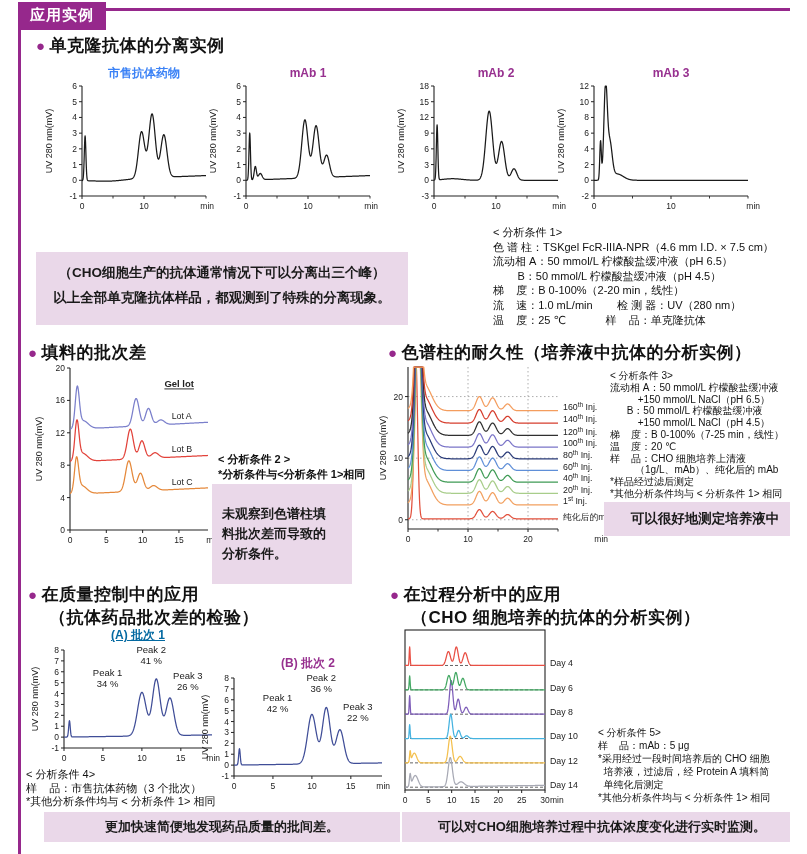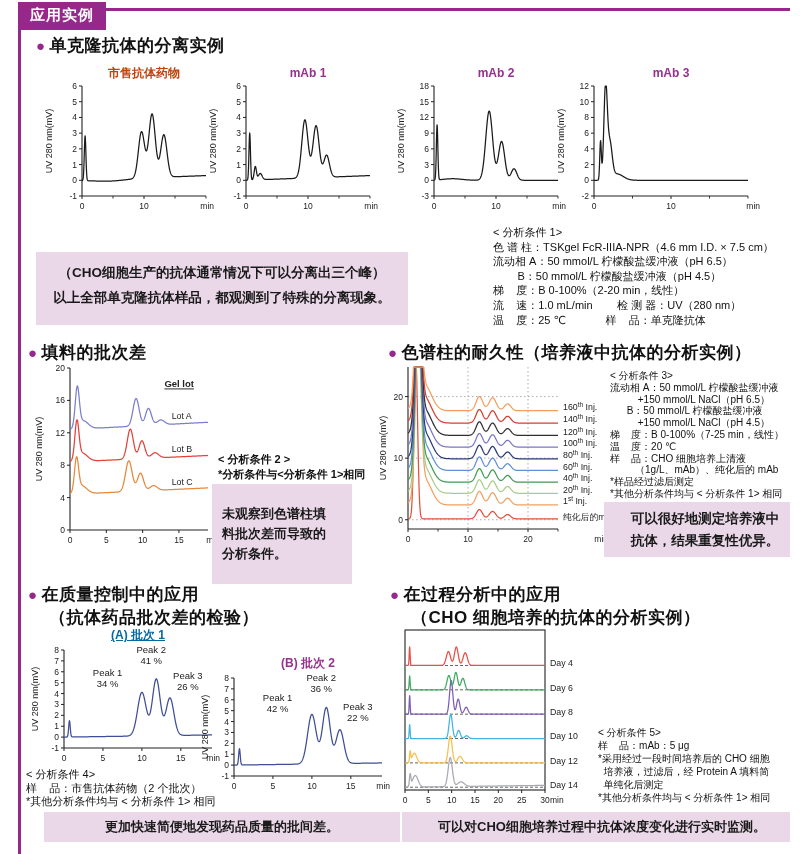--- a/index.html
+++ b/index.html
@@ -29,21 +29,21 @@
 
 <div class="page">
   <div class="top-rule"></div>
   <div class="left-rule"></div>
   <div class="badge">应用实例</div>
 
   <div class="sec-title" style="left:36px;top:34px;">
     <span class="bullet">●</span><span>单克隆抗体的分离实例</span>
   </div>
   <div class="chart-block" id="chart-commercial" style="left:40px;top:66px;">
-      <div class="chart-title" style="margin-left: 42px; width: 124px; color: #c2410c;">市售抗体药物</div>
+      <div class="chart-title" style="margin-left: 42px; width: 124px; color: #3b82f6;">市售抗体药物</div>
       <svg width="176" height="138" viewBox="0 0 176 138">
         <line x1="42" y1="4" x2="42" y2="114" stroke="#222" stroke-width="1.1"></line>
         <line x1="42" y1="114" x2="166" y2="114" stroke="#222" stroke-width="1.1"></line>
         <line x1="39" y1="114" x2="42" y2="114" stroke="#222" stroke-width="1"></line>
         <text x="37" y="117" text-anchor="end" font-size="8.5" fill="#222">-1</text>
         <line x1="39" y1="98.28571428571429" x2="42" y2="98.28571428571429" stroke="#222" stroke-width="1"></line>
         <text x="37" y="101.28571428571429" text-anchor="end" font-size="8.5" fill="#222">0</text>
         <line x1="39" y1="82.57142857142857" x2="42" y2="82.57142857142857" stroke="#222" stroke-width="1"></line>
         <text x="37" y="85.57142857142857" text-anchor="end" font-size="8.5" fill="#222">1</text>
         <line x1="39" y1="66.85714285714286" x2="42" y2="66.85714285714286" stroke="#222" stroke-width="1"></line>
@@ -265,21 +265,20 @@
         <text x="185" y="96.08365019011407" text-anchor="start" font-size="8.8" fill="#222"><tspan>80</tspan><tspan dy="-3" font-size="6.5">th</tspan><tspan dy="3"> Inj.</tspan></text>
         <text x="185" y="84.38022813688214" text-anchor="start" font-size="8.8" fill="#222"><tspan>100</tspan><tspan dy="-3" font-size="6.5">th</tspan><tspan dy="3"> Inj.</tspan></text>
         <text x="185" y="72.6768060836502" text-anchor="start" font-size="8.8" fill="#222"><tspan>120</tspan><tspan dy="-3" font-size="6.5">th</tspan><tspan dy="3"> Inj.</tspan></text>
         <text x="185" y="60.3574144486692" text-anchor="start" font-size="8.8" fill="#222"><tspan>140</tspan><tspan dy="-3" font-size="6.5">th</tspan><tspan dy="3"> Inj.</tspan></text>
         <text x="185" y="48.038022813688215" text-anchor="start" font-size="8.8" fill="#222"><tspan>160</tspan><tspan dy="-3" font-size="6.5">th</tspan><tspan dy="3"> Inj.</tspan></text>
       </svg>
     </div>
   <div class="cond cond-sm" style="left:610px;top:370px;"><div>&lt; 分析条件 3&gt;</div><div>流动相 A：50 mmol/L 柠檬酸盐缓冲液</div><div>          +150 mmol/L NaCl（pH 6.5）</div><div>      B：50 mmol/L 柠檬酸盐缓冲液</div><div>          +150 mmol/L NaCl（pH 4.5）</div><div>梯    度：B 0-100%（7-25 min，线性）</div><div>温    度：20 ℃</div><div>样    品：CHO 细胞培养上清液</div><div>         （1g/L、mAb）、纯化后的 mAb</div><div>*样品经过滤后测定</div><div>*其他分析条件均与 &lt; 分析条件 1&gt; 相同</div></div>
   <div class="note note-3" style="left:604px;top:502px;width:198px;">
       <div>可以很好地测定培养液中</div>
-      <div>抗体，结果重复性优异。</div>
     </div>
 
   <div class="sec-title" style="left:28px;top:583px;">
     <div><span class="bullet">●</span><span>在质量控制中的应用</span></div>
     <div class="tl2">（抗体药品批次差的检验）</div>
   </div>
   <div class="chart-block" id="chart-batch1" style="left:28px;top:628px;">
       <div class="chart-title" style="margin-left: 36px; width: 148px; color: #0369a1; text-decoration: underline;">(A) 批次 1</div>
       <svg width="194" height="128" viewBox="0 0 194 128">
         <line x1="36" y1="6" x2="36" y2="104" stroke="#222" stroke-width="1.1"></line>
@@ -354,21 +353,21 @@
         <line x1="152.8421052631579" y1="104" x2="152.8421052631579" y2="107" stroke="#222" stroke-width="1"></line>
         <text x="152.8421052631579" y="117" text-anchor="middle" font-size="8.5" fill="#222">15</text>
         <text x="192" y="117" text-anchor="end" font-size="8.5" fill="#222">min</text>
         <text x="10" y="55" text-anchor="middle" font-size="9" fill="#222" transform="rotate(-90 10 55)">UV 280 nm(mV)</text>
         <path d="M36.00 93.11 L36.25 93.11 L36.49 93.10 L36.74 93.10 L36.99 93.10 L37.23 93.09 L37.48 93.09 L37.73 93.09 L37.97 93.08 L38.22 93.08 L38.47 93.06 L38.71 93.04 L38.96 92.97 L39.21 92.81 L39.45 92.45 L39.70 91.76 L39.95 90.53 L40.19 88.63 L40.44 86.03 L40.69 82.97 L40.93 79.96 L41.18 77.67 L41.43 76.71 L41.67 77.34 L41.92 79.38 L42.17 82.29 L42.41 85.38 L42.66 88.10 L42.91 90.15 L43.15 91.50 L43.40 92.28 L43.65 92.69 L43.89 92.87 L44.14 92.95 L44.39 92.97 L44.63 92.98 L44.88 92.98 L45.13 92.98 L45.37 92.97 L45.62 92.97 L45.87 92.97 L46.11 92.96 L46.36 92.96 L46.61 92.96 L46.85 92.95 L47.10 92.95 L47.35 92.94 L47.59 92.94 L47.84 92.94 L48.09 92.93 L48.33 92.93 L48.58 92.93 L48.83 92.92 L49.07 92.92 L49.32 92.92 L49.57 92.91 L49.81 92.91 L50.06 92.90 L50.31 92.90 L50.55 92.90 L50.80 92.89 L51.05 92.89 L51.29 92.89 L51.54 92.88 L51.79 92.88 L52.03 92.88 L52.28 92.87 L52.53 92.87 L52.77 92.86 L53.02 92.86 L53.27 92.86 L53.51 92.85 L53.76 92.85 L54.01 92.85 L54.25 92.84 L54.50 92.84 L54.75 92.84 L54.99 92.83 L55.24 92.83 L55.49 92.82 L55.73 92.82 L55.98 92.82 L56.23 92.81 L56.47 92.81 L56.72 92.81 L56.97 92.80 L57.21 92.80 L57.46 92.80 L57.71 92.79 L57.95 92.79 L58.20 92.78 L58.45 92.78 L58.69 92.78 L58.94 92.77 L59.19 92.77 L59.43 92.77 L59.68 92.76 L59.93 92.76 L60.17 92.76 L60.42 92.75 L60.67 92.75 L60.91 92.74 L61.16 92.74 L61.41 92.74 L61.65 92.73 L61.90 92.73 L62.15 92.73 L62.39 92.72 L62.64 92.72 L62.89 92.72 L63.13 92.71 L63.38 92.71 L63.63 92.70 L63.87 92.70 L64.12 92.70 L64.37 92.69 L64.61 92.69 L64.86 92.69 L65.11 92.68 L65.35 92.68 L65.60 92.68 L65.85 92.67 L66.09 92.67 L66.34 92.66 L66.59 92.66 L66.83 92.66 L67.08 92.65 L67.33 92.65 L67.57 92.65 L67.82 92.64 L68.07 92.64 L68.31 92.64 L68.56 92.63 L68.81 92.63 L69.05 92.62 L69.30 92.62 L69.55 92.62 L69.79 92.61 L70.04 92.61 L70.29 92.61 L70.53 92.60 L70.78 92.60 L71.03 92.60 L71.27 92.59 L71.52 92.59 L71.77 92.58 L72.01 92.58 L72.26 92.58 L72.51 92.57 L72.75 92.57 L73.00 92.57 L73.25 92.56 L73.49 92.56 L73.74 92.56 L73.99 92.55 L74.23 92.55 L74.48 92.54 L74.73 92.54 L74.97 92.54 L75.22 92.53 L75.47 92.53 L75.71 92.53 L75.96 92.52 L76.21 92.52 L76.45 92.52 L76.70 92.51 L76.95 92.51 L77.19 92.50 L77.44 92.50 L77.69 92.50 L77.93 92.49 L78.18 92.49 L78.43 92.49 L78.67 92.48 L78.92 92.48 L79.17 92.48 L79.41 92.47 L79.66 92.47 L79.91 92.47 L80.15 92.46 L80.40 92.46 L80.65 92.45 L80.89 92.45 L81.14 92.45 L81.39 92.44 L81.63 92.44 L81.88 92.44 L82.13 92.43 L82.37 92.43 L82.62 92.43 L82.87 92.42 L83.11 92.42 L83.36 92.41 L83.61 92.41 L83.85 92.41 L84.10 92.40 L84.35 92.40 L84.59 92.40 L84.84 92.39 L85.09 92.39 L85.33 92.39 L85.58 92.38 L85.83 92.38 L86.07 92.37 L86.32 92.37 L86.57 92.37 L86.81 92.36 L87.06 92.36 L87.31 92.36 L87.55 92.35 L87.80 92.35 L88.05 92.35 L88.29 92.34 L88.54 92.34 L88.79 92.33 L89.03 92.33 L89.28 92.33 L89.53 92.32 L89.77 92.32 L90.02 92.32 L90.27 92.31 L90.51 92.31 L90.76 92.31 L91.01 92.30 L91.25 92.30 L91.50 92.29 L91.75 92.29 L91.99 92.29 L92.24 92.28 L92.49 92.28 L92.73 92.28 L92.98 92.27 L93.23 92.27 L93.47 92.26 L93.72 92.26 L93.97 92.26 L94.21 92.25 L94.46 92.25 L94.71 92.25 L94.95 92.24 L95.20 92.24 L95.45 92.23 L95.69 92.23 L95.94 92.22 L96.19 92.22 L96.43 92.21 L96.68 92.20 L96.93 92.20 L97.17 92.19 L97.42 92.18 L97.67 92.17 L97.91 92.15 L98.16 92.14 L98.41 92.12 L98.65 92.10 L98.90 92.08 L99.15 92.05 L99.39 92.02 L99.64 91.98 L99.89 91.93 L100.13 91.88 L100.38 91.82 L100.63 91.75 L100.87 91.67 L101.12 91.57 L101.37 91.46 L101.61 91.33 L101.86 91.18 L102.11 91.01 L102.35 90.82 L102.60 90.60 L102.85 90.35 L103.09 90.06 L103.34 89.74 L103.59 89.38 L103.83 88.97 L104.08 88.52 L104.33 88.01 L104.57 87.46 L104.82 86.84 L105.07 86.17 L105.31 85.43 L105.56 84.62 L105.81 83.75 L106.05 82.80 L106.30 81.78 L106.55 80.69 L106.79 79.53 L107.04 78.29 L107.29 76.98 L107.53 75.61 L107.78 74.16 L108.03 72.66 L108.27 71.10 L108.52 69.49 L108.77 67.84 L109.01 66.15 L109.26 64.44 L109.51 62.71 L109.75 60.97 L110.00 59.25 L110.25 57.54 L110.49 55.86 L110.74 54.23 L110.99 52.65 L111.23 51.15 L111.48 49.73 L111.73 48.40 L111.97 47.18 L112.22 46.08 L112.47 45.10 L112.71 44.27 L112.96 43.58 L113.21 43.03 L113.45 42.65 L113.70 42.42 L113.95 42.36 L114.19 42.46 L114.44 42.71 L114.69 43.12 L114.93 43.69 L115.18 44.39 L115.43 45.23 L115.67 46.19 L115.92 47.27 L116.17 48.45 L116.41 49.72 L116.66 51.05 L116.91 52.45 L117.15 53.89 L117.40 55.35 L117.65 56.82 L117.89 58.28 L118.14 59.72 L118.39 61.11 L118.63 62.45 L118.88 63.72 L119.13 64.89 L119.37 65.97 L119.62 66.93 L119.87 67.76 L120.11 68.46 L120.36 69.00 L120.61 69.39 L120.85 69.62 L121.10 69.68 L121.35 69.57 L121.59 69.29 L121.84 68.83 L122.09 68.21 L122.33 67.41 L122.58 66.45 L122.83 65.34 L123.07 64.09 L123.32 62.70 L123.57 61.20 L123.81 59.58 L124.06 57.89 L124.31 56.12 L124.55 54.30 L124.80 52.46 L125.05 50.61 L125.29 48.77 L125.54 46.97 L125.79 45.23 L126.03 43.58 L126.28 42.03 L126.53 40.60 L126.77 39.31 L127.02 38.19 L127.27 37.24 L127.51 36.48 L127.76 35.92 L128.01 35.57 L128.25 35.43 L128.50 35.51 L128.75 35.80 L128.99 36.30 L129.24 37.01 L129.49 37.91 L129.73 39.00 L129.98 40.26 L130.23 41.67 L130.47 43.22 L130.72 44.89 L130.97 46.66 L131.21 48.50 L131.46 50.40 L131.71 52.32 L131.95 54.26 L132.20 56.19 L132.45 58.09 L132.69 59.94 L132.94 61.72 L133.19 63.41 L133.43 64.99 L133.68 66.46 L133.93 67.81 L134.17 69.01 L134.42 70.07 L134.67 70.97 L134.91 71.72 L135.16 72.31 L135.41 72.73 L135.65 73.00 L135.90 73.11 L136.15 73.07 L136.39 72.88 L136.64 72.56 L136.89 72.11 L137.13 71.55 L137.38 70.88 L137.63 70.12 L137.87 69.28 L138.12 68.38 L138.37 67.44 L138.61 66.46 L138.86 65.46 L139.11 64.47 L139.35 63.50 L139.60 62.55 L139.85 61.66 L140.09 60.83 L140.34 60.07 L140.59 59.40 L140.83 58.82 L141.08 58.36 L141.33 58.01 L141.57 57.78 L141.82 57.68 L142.07 57.70 L142.31 57.86 L142.56 58.15 L142.81 58.56 L143.05 59.10 L143.30 59.75 L143.55 60.51 L143.79 61.37 L144.04 62.33 L144.29 63.37 L144.53 64.48 L144.78 65.64 L145.03 66.86 L145.27 68.11 L145.52 69.39 L145.77 70.68 L146.01 71.97 L146.26 73.26 L146.51 74.53 L146.75 75.77 L147.00 76.98 L147.25 78.15 L147.49 79.27 L147.74 80.34 L147.99 81.36 L148.23 82.32 L148.48 83.22 L148.73 84.07 L148.97 84.85 L149.22 85.57 L149.47 86.23 L149.71 86.84 L149.96 87.39 L150.21 87.89 L150.45 88.34 L150.70 88.74 L150.95 89.10 L151.19 89.41 L151.44 89.69 L151.69 89.94 L151.93 90.15 L152.18 90.34 L152.43 90.50 L152.67 90.64 L152.92 90.76 L153.17 90.86 L153.41 90.94 L153.66 91.02 L153.91 91.08 L154.15 91.13 L154.40 91.17 L154.65 91.20 L154.89 91.23 L155.14 91.25 L155.39 91.27 L155.63 91.28 L155.88 91.29 L156.13 91.30 L156.37 91.30 L156.62 91.31 L156.87 91.31 L157.11 91.31 L157.36 91.31 L157.61 91.31 L157.85 91.31 L158.10 91.31 L158.35 91.31 L158.59 91.30 L158.84 91.30 L159.09 91.30 L159.33 91.29 L159.58 91.29 L159.83 91.29 L160.07 91.28 L160.32 91.28 L160.57 91.28 L160.81 91.27 L161.06 91.27 L161.31 91.27 L161.55 91.26 L161.80 91.26 L162.05 91.26 L162.29 91.25 L162.54 91.25 L162.79 91.25 L163.03 91.24 L163.28 91.24 L163.53 91.23 L163.77 91.23 L164.02 91.23 L164.27 91.22 L164.51 91.22 L164.76 91.22 L165.01 91.21 L165.25 91.21 L165.50 91.21 L165.75 91.20 L165.99 91.20 L166.24 91.19 L166.49 91.19 L166.73 91.19 L166.98 91.18 L167.23 91.18 L167.47 91.18 L167.72 91.17 L167.97 91.17 L168.21 91.17 L168.46 91.16 L168.71 91.16 L168.95 91.15 L169.20 91.15 L169.45 91.15 L169.69 91.14 L169.94 91.14 L170.19 91.14 L170.43 91.13 L170.68 91.13 L170.93 91.13 L171.17 91.12 L171.42 91.12 L171.67 91.11 L171.91 91.11 L172.16 91.11 L172.41 91.10 L172.65 91.10 L172.90 91.10 L173.15 91.09 L173.39 91.09 L173.64 91.09 L173.89 91.08 L174.13 91.08 L174.38 91.07 L174.63 91.07 L174.87 91.07 L175.12 91.06 L175.37 91.06 L175.61 91.06 L175.86 91.05 L176.11 91.05 L176.35 91.05 L176.60 91.04 L176.85 91.04 L177.09 91.03 L177.34 91.03 L177.59 91.03 L177.83 91.02 L178.08 91.02 L178.33 91.02 L178.57 91.01 L178.82 91.01 L179.07 91.01 L179.31 91.00 L179.56 91.00 L179.81 91.00 L180.05 90.99 L180.30 90.99 L180.55 90.98 L180.79 90.98 L181.04 90.98 L181.29 90.97 L181.53 90.97 L181.78 90.97 L182.03 90.96 L182.27 90.96 L182.52 90.96 L182.77 90.95 L183.01 90.95 L183.26 90.94 L183.51 90.94 L183.75 90.94 L184.00 90.93 " fill="none" stroke="#3f4d97" stroke-width="1.25" stroke-linejoin="round"></path>
         <text x="79.62105263157895" y="28.86666666666666" text-anchor="middle" font-size="9.5" fill="#222"><tspan x="79.62105263157895" dy="0">Peak 1</tspan><tspan x="79.62105263157895" dy="11">42 %</tspan></text>
         <text x="123.24210526315788" y="9.26666666666668" text-anchor="middle" font-size="9.5" fill="#222"><tspan x="123.24210526315788" dy="0">Peak 2</tspan><tspan x="123.24210526315788" dy="11">36 %</tspan></text>
         <text x="159.85263157894738" y="37.57777777777778" text-anchor="middle" font-size="9.5" fill="#222"><tspan x="159.85263157894738" dy="0">Peak 3</tspan><tspan x="159.85263157894738" dy="11">22 %</tspan></text>
       </svg>
     </div>
-  <div class="cond" style="left:26px;top:768px;line-height:13.5px;"><div>&lt; 分析条件 4&gt;</div><div>样    品：市售抗体药物（2 个批次）</div><div>*其他分析条件均与 &lt; 分析条件 1&gt; 相同</div></div>
+  <div class="cond" style="left:26px;top:768px;line-height:13.5px;"><div>&lt; 分析条件 4&gt;</div><div>样    品：市售抗体药物（3 个批次）</div><div>*其他分析条件均与 &lt; 分析条件 1&gt; 相同</div></div>
   <div class="note note-strip" style="left:44px;top:812px;width:356px;height:30px;line-height:30px;">
       <div>更加快速简便地发现药品质量的批间差。</div>
     </div>
 
   <div class="sec-title" style="left:390px;top:583px;">
     <div><span class="bullet">●</span><span>在过程分析中的应用</span></div>
     <div class="tl2">（CHO 细胞培养的抗体的分析实例）</div>
   </div>
   <div class="chart-block" id="chart-process" style="left:395px;top:626px;">
       <svg width="205" height="186" viewBox="0 0 205 186">

